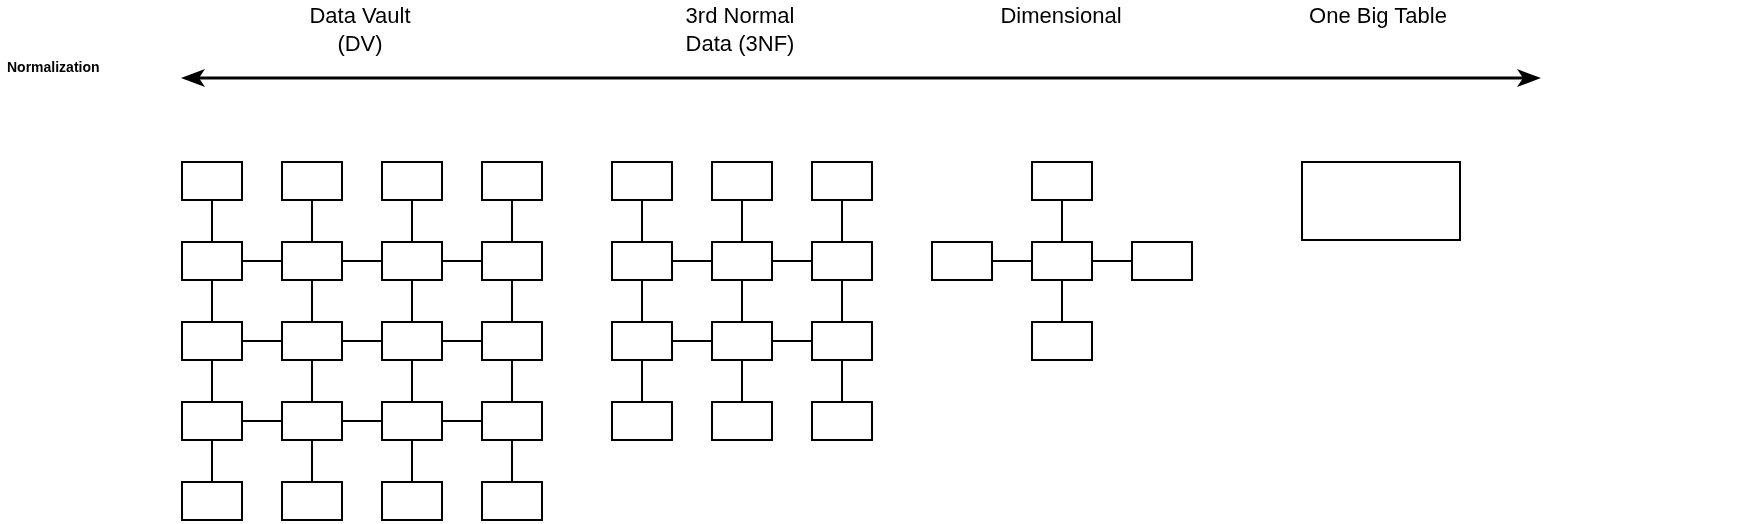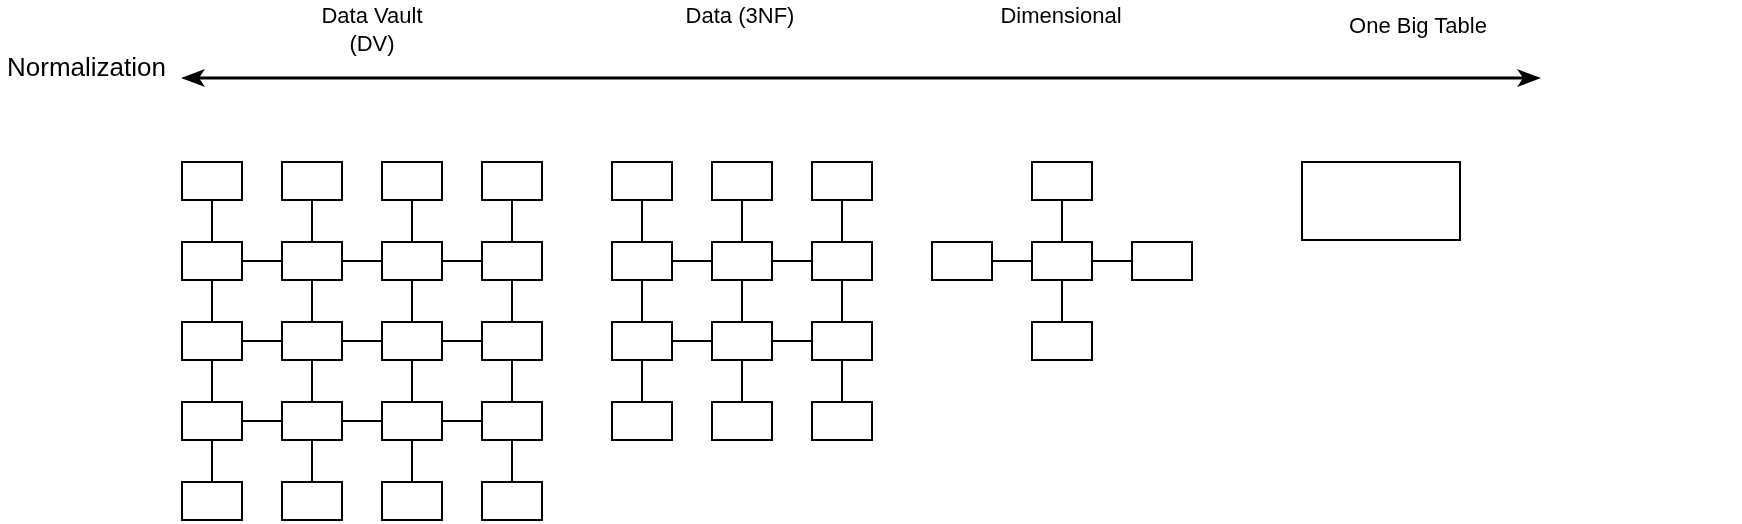--- a/index.html
+++ b/index.html
@@ -8,39 +8,40 @@
     position: relative;
     width: 1742px;
     height: 524px;
     background: var(--paper, #ffffff);
     color: var(--ink, #000000);
     font-family: "Liberation Sans", sans-serif;
     overflow: hidden;
   }
   .axis-label {
     position: absolute;
-    font-size: 26px;
+    font-size: 14px;
     line-height: 27px;
     white-space: nowrap;
+    font-weight: bold;
   }
   .axis-label.left  { left: 7px;    top: 54px; }
   .axis-label.right { left: 1561px; top: 53px; }
   .arrow-svg { position: absolute; left: 171px; top: 60px; }
   .approach-label {
     position: absolute;
     top: 2px;
     width: 260px;
     text-align: center;
     font-size: 22px;
     line-height: 27.5px;
   }
-  .approach-label.dv   { left: 242px; }
+  .approach-label.dv   { left: 230px; }
   .approach-label.tnf  { left: 610px; }
   .approach-label.dim  { left: 931px; }
-  .approach-label.obt  { left: 1288px; margin-top: 10px; }
+  .approach-label.obt  { left: 1248px; }
   .box {
     position: absolute;
     background: var(--paper, #ffffff);
     border: 2px solid var(--ink, #000000);
   }
   .link {
     position: absolute;
     background: var(--ink, #000000);
   }
 </style>
@@ -56,20 +57,21 @@
     <polygon points="10,18 34,9 28,18 34,27" fill="currentColor"></polygon>
     <polygon points="1370,18 1346,9 1352,18 1346,27" fill="currentColor"></polygon>
   </svg>
 
 
   <div class="approach-label dv">
     <div>Data Vault</div>
     <div>(DV)</div>
   </div>
   <div class="approach-label tnf">
+    <div>3rd Normal</div>
     <div>Data (3NF)</div>
   </div>
   <div class="approach-label dim">
     <div>Dimensional</div>
   </div>
   <div class="approach-label obt">
     <div>One Big Table</div>
   </div>
 
   <div id="diagrams">

